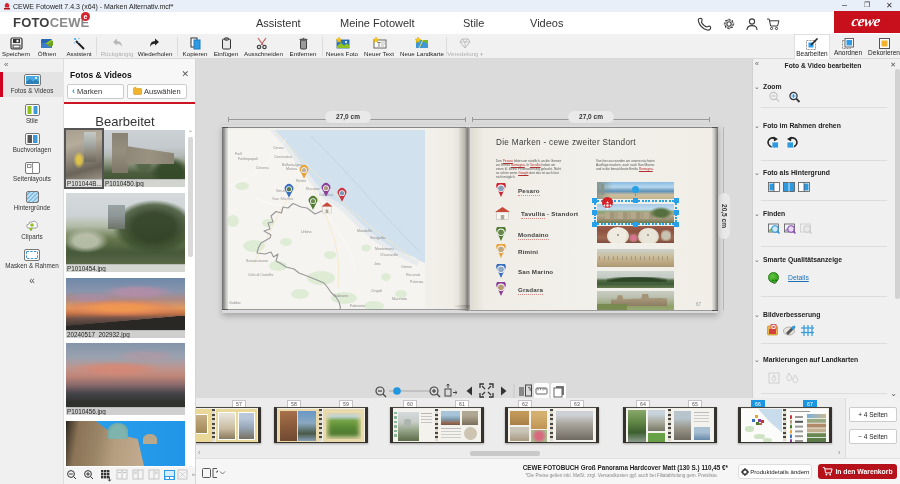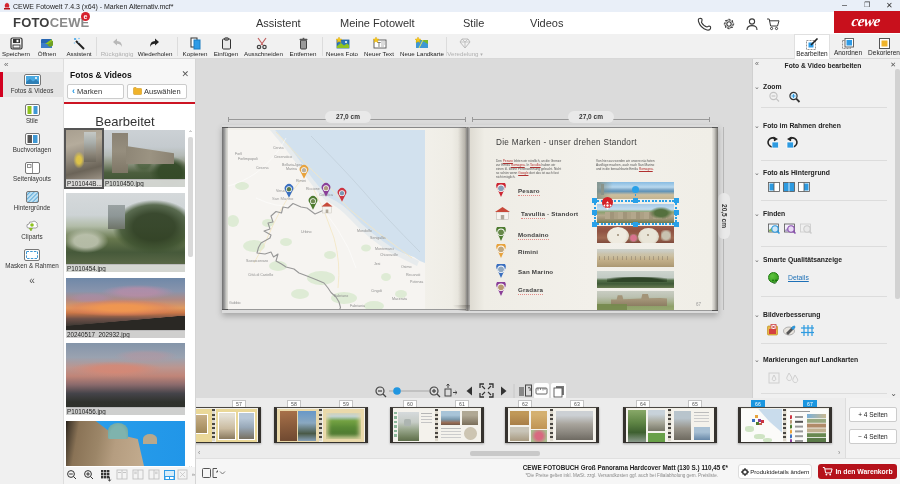--- a/index.html
+++ b/index.html
@@ -561,21 +561,21 @@
             <rect x="-1.3" y="0.5" width="2.6" height="3.5" fill="#b0a89a"></rect>
           </g>
         </g>
       </svg>
     </div>
 
     <div class="abs" style="left:262px;top:68px;width:20px;height:184px;background:linear-gradient(90deg,rgba(80,76,70,0) 0%,rgba(80,76,70,0.28) 34%,rgba(50,47,42,0.55) 47%,rgba(80,76,70,0.30) 58%,rgba(80,76,70,0.10) 75%,rgba(80,76,70,0) 100%);"></div>
     <div class="abs" style="left:252px;top:246px;width:40px;height:10px;background:radial-gradient(ellipse 22px 7px at 50% 0%, rgba(70,66,60,0.35), transparent 70%);"></div>
 
     <div class="abs" id="rightpage" style="left:274px;top:68px;width:242px;height:184px;background:linear-gradient(90deg,#dedbd2,#efede6 6%,#f2f0ea 50%,#f0eee7);border-top:1px solid #888;border-bottom:1px solid #999;">
-      <div class="abs" style="left:26px;top:10px;font-size:8.2px;color:#3a3a3a;letter-spacing:0.3px;">Die Marken - unser drehen Standort</div>
+      <div class="abs" style="left:26px;top:10px;font-size:8.2px;color:#3a3a3a;letter-spacing:0.3px;">Die Marken - cewe zweiter Standort</div>
       <div class="abs" style="left:26px;top:31px;width:66px;font-size:3.2px;line-height:4.1px;color:#555;">Den <span style="color:#b03030;text-decoration:underline;">Pesaro</span> lebten wir nördlich, an die Grenze zur Emilia <span style="color:#b03030;text-decoration:underline;">Romagna</span>. In <span style="color:#b03030;text-decoration:underline;">Tavullia</span> haben wir einen kl. kleine Ferienwohnung gebucht. Nicht so schön wenn <span style="color:#b03030;text-decoration:underline;">Google</span> dort das ist auch fast nicht möglich.</div>
       <div class="abs" style="left:126px;top:31px;width:62px;font-size:3.2px;line-height:4.1px;color:#555;">Von hier aus werden wir unsere nächsten Ausflüge machen, auch nach San Marino und in die benachbarte Emilia <span style="color:#b03030;text-decoration:underline;">Romagna</span>.</div>
 
       <div class="pinrow" style="top:53px;"><svg width="12" height="15" viewBox="0 0 13 17">
             <path d="M6.5 16 L2.5 7 A5.5 5.5 0 1 1 10.5 7 Z" fill="#cc2633"></path>
             <circle cx="6.5" cy="6" r="4.2" fill="#fff"></circle>
             <circle cx="6.5" cy="6" r="3.3" fill="#8aa0b8"></circle>
           </svg><span class="pl red-u">Pesaro</span></div>
       <div class="pinrow" style="top:76px;"><svg width="15" height="13" viewBox="0 0 15 13">
             <rect x="1.5" y="5" width="12" height="7.5" fill="#f6f4f0" stroke="#b8b4ac" stroke-width="0.5"></rect>

